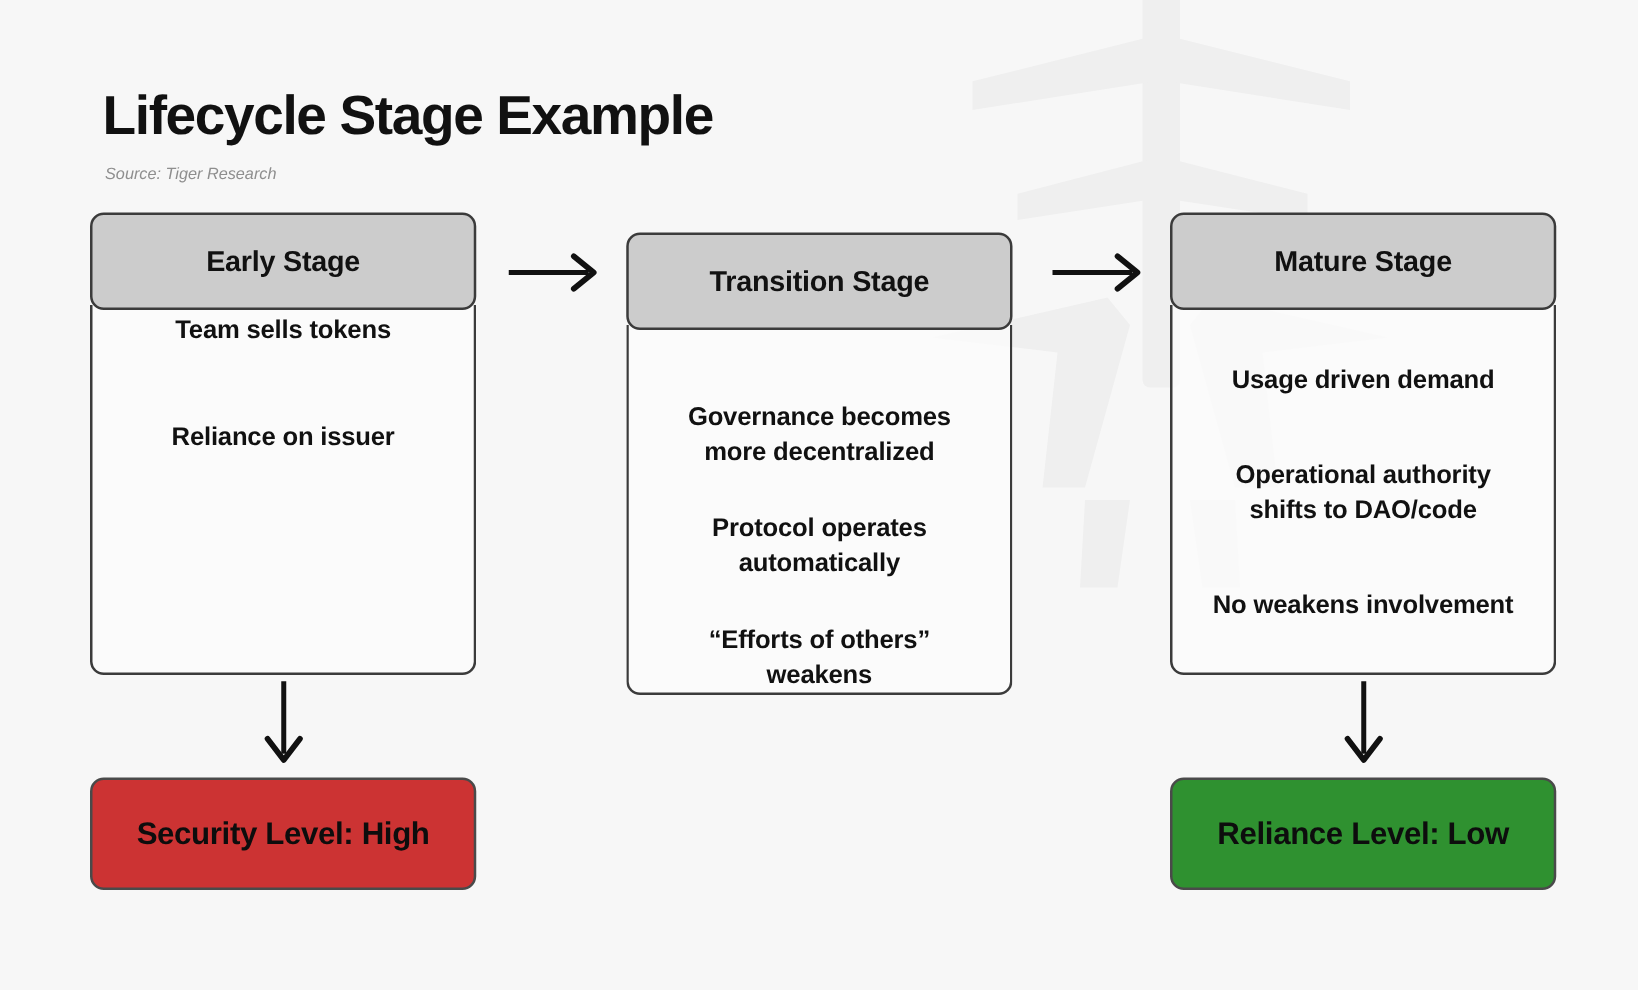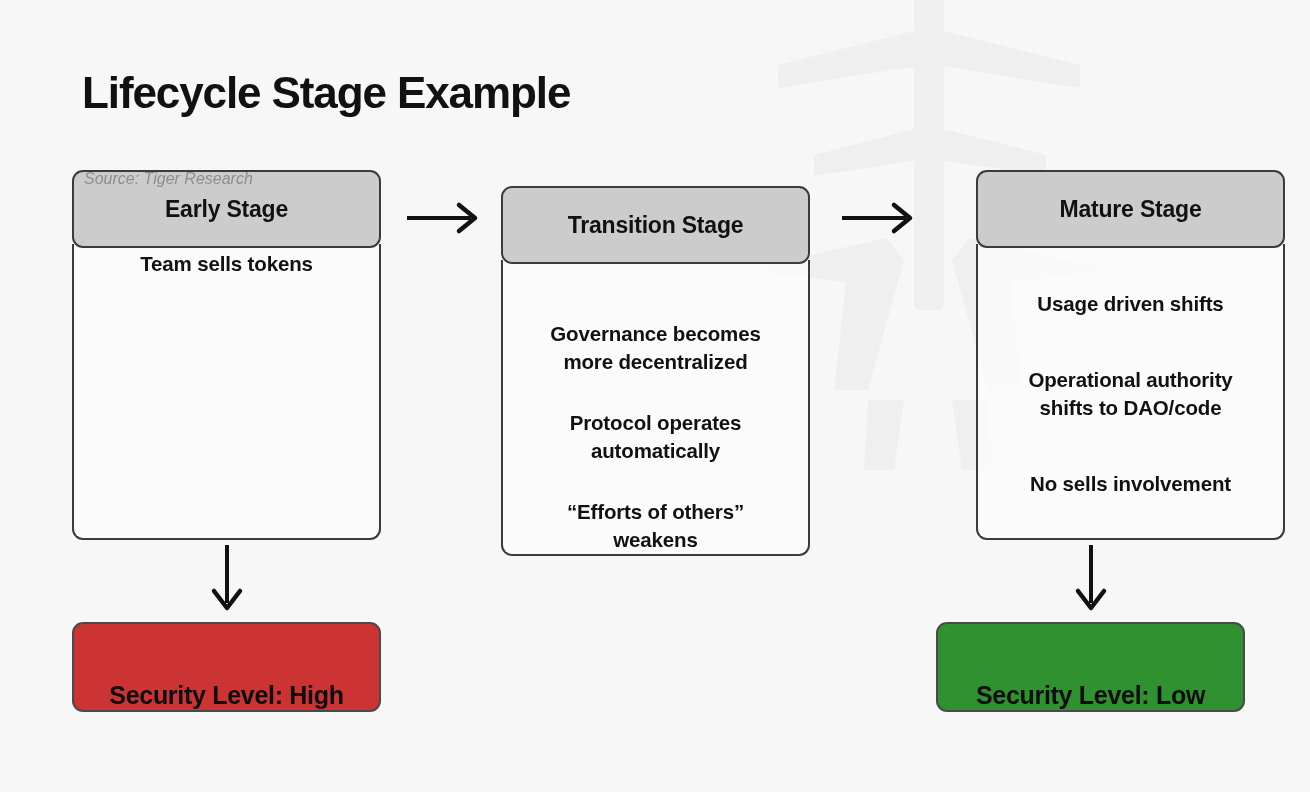--- a/index.html
+++ b/index.html
@@ -43,38 +43,37 @@
     color: #111111;
     letter-spacing: -1.1px;
     line-height: 1.05;
     white-space: nowrap;
     z-index: 3;
   }
   #page-source {
     position: absolute;
     left: 84px;
     top: 131px;
-    font-size: 16px;
+    font-size: 13px;
     font-style: italic;
     color: #8e8e8e;
     white-space: nowrap;
     z-index: 3;
-    margin-top: 39px;
   }
 
   
   .stage-card {
     position: absolute;
     top: 170px;
     width: 309px;
     z-index: 2;
   }
   .stage-card.c0 { left: 72px; }
   .stage-card.c1 { left: 501px; margin-top: 16px; }
-  .stage-card.c2 { left: 936px; margin-left: 40px; }
+  .stage-card.c2 { left: 936px; }
 
   .stage-header {
     position: relative;
     height: 78px;
     box-sizing: border-box;
     background: #cccccc;
     border: 2.5px solid #3b3b3b;
     border-radius: 11px;
     display: flex;
     align-items: center;
@@ -143,21 +142,21 @@
   
   .sec-box {
     position: absolute;
     top: 622px;
     width: 309px;
     height: 90px;
     box-sizing: border-box;
     border: 2.5px solid #4a4a4a;
     border-radius: 11px;
     display: flex;
-    align-items: flex-end;
+    align-items: center;
     justify-content: center;
     z-index: 2;
   }
   .sec-box.s0 { left: 72px; background: #cc3333; }
   .sec-box.s1 { left: 936px; background: #2f9130; }
   .sec-label {
     font-size: 25px;
     font-weight: bold;
     color: #0d0d0d;
     letter-spacing: -0.3px;
@@ -185,42 +184,43 @@
 
   <div id="page-title">Lifecycle Stage Example</div>
   <div id="page-source">Source: Tiger Research</div>
 
   <div class="stage-card c0">
     <div class="stage-header">
       <span class="stage-header-label">Early Stage</span>
     </div>
     <div class="stage-body pad-a">
       <div class="stage-item">Team sells tokens</div>
+      <div class="stage-item">Reliance on issuer</div>
     </div>
   </div>
 
   <div class="stage-card c1">
     <div class="stage-header">
       <span class="stage-header-label">Transition Stage</span>
     </div>
     <div class="stage-body pad-b">
       <div class="stage-item">Governance becomes<br>more decentralized</div>
       <div class="stage-item">Protocol operates<br>automatically</div>
       <div class="stage-item">“Efforts of others”<br>weakens</div>
     </div>
   </div>
 
   <div class="stage-card c2">
     <div class="stage-header">
       <span class="stage-header-label">Mature Stage</span>
     </div>
     <div class="stage-body pad-c">
-      <div class="stage-item">Usage driven shifts</div>
+      <div class="stage-item">Usage driven demand</div>
       <div class="stage-item">Operational authority<br>shifts to DAO/code</div>
-      <div class="stage-item">No sells involvement</div>
+      <div class="stage-item">No weakens involvement</div>
     </div>
   </div>
 
   <svg class="h-arrow a0" viewBox="0 0 80 44" xmlns="http://www.w3.org/2000/svg" aria-hidden="true">
     <line x1="2" y1="22" x2="66" y2="22" stroke="#111111" stroke-width="4"></line>
     <polyline points="54,9 70,22 54,35" fill="none" stroke="#111111" stroke-width="4.5" stroke-linecap="round" stroke-linejoin="round"></polyline>
   </svg>
 
   <svg class="h-arrow a1" viewBox="0 0 80 44" xmlns="http://www.w3.org/2000/svg" aria-hidden="true">
     <line x1="2" y1="22" x2="66" y2="22" stroke="#111111" stroke-width="4"></line>
@@ -235,16 +235,16 @@
   <svg class="v-arrow v1" viewBox="0 0 44 72" xmlns="http://www.w3.org/2000/svg" aria-hidden="true">
     <line x1="22" y1="2" x2="22" y2="60" stroke="#111111" stroke-width="4"></line>
     <polyline points="9,48 22,65 35,48" fill="none" stroke="#111111" stroke-width="4.5" stroke-linecap="round" stroke-linejoin="round"></polyline>
   </svg>
 
   <div class="sec-box s0">
     <span class="sec-label">Security Level: High</span>
   </div>
 
   <div class="sec-box s1">
-    <span class="sec-label">Security Level: Low</span>
+    <span class="sec-label">Reliance Level: Low</span>
   </div>
 
 </div>
 
 </body></html>

